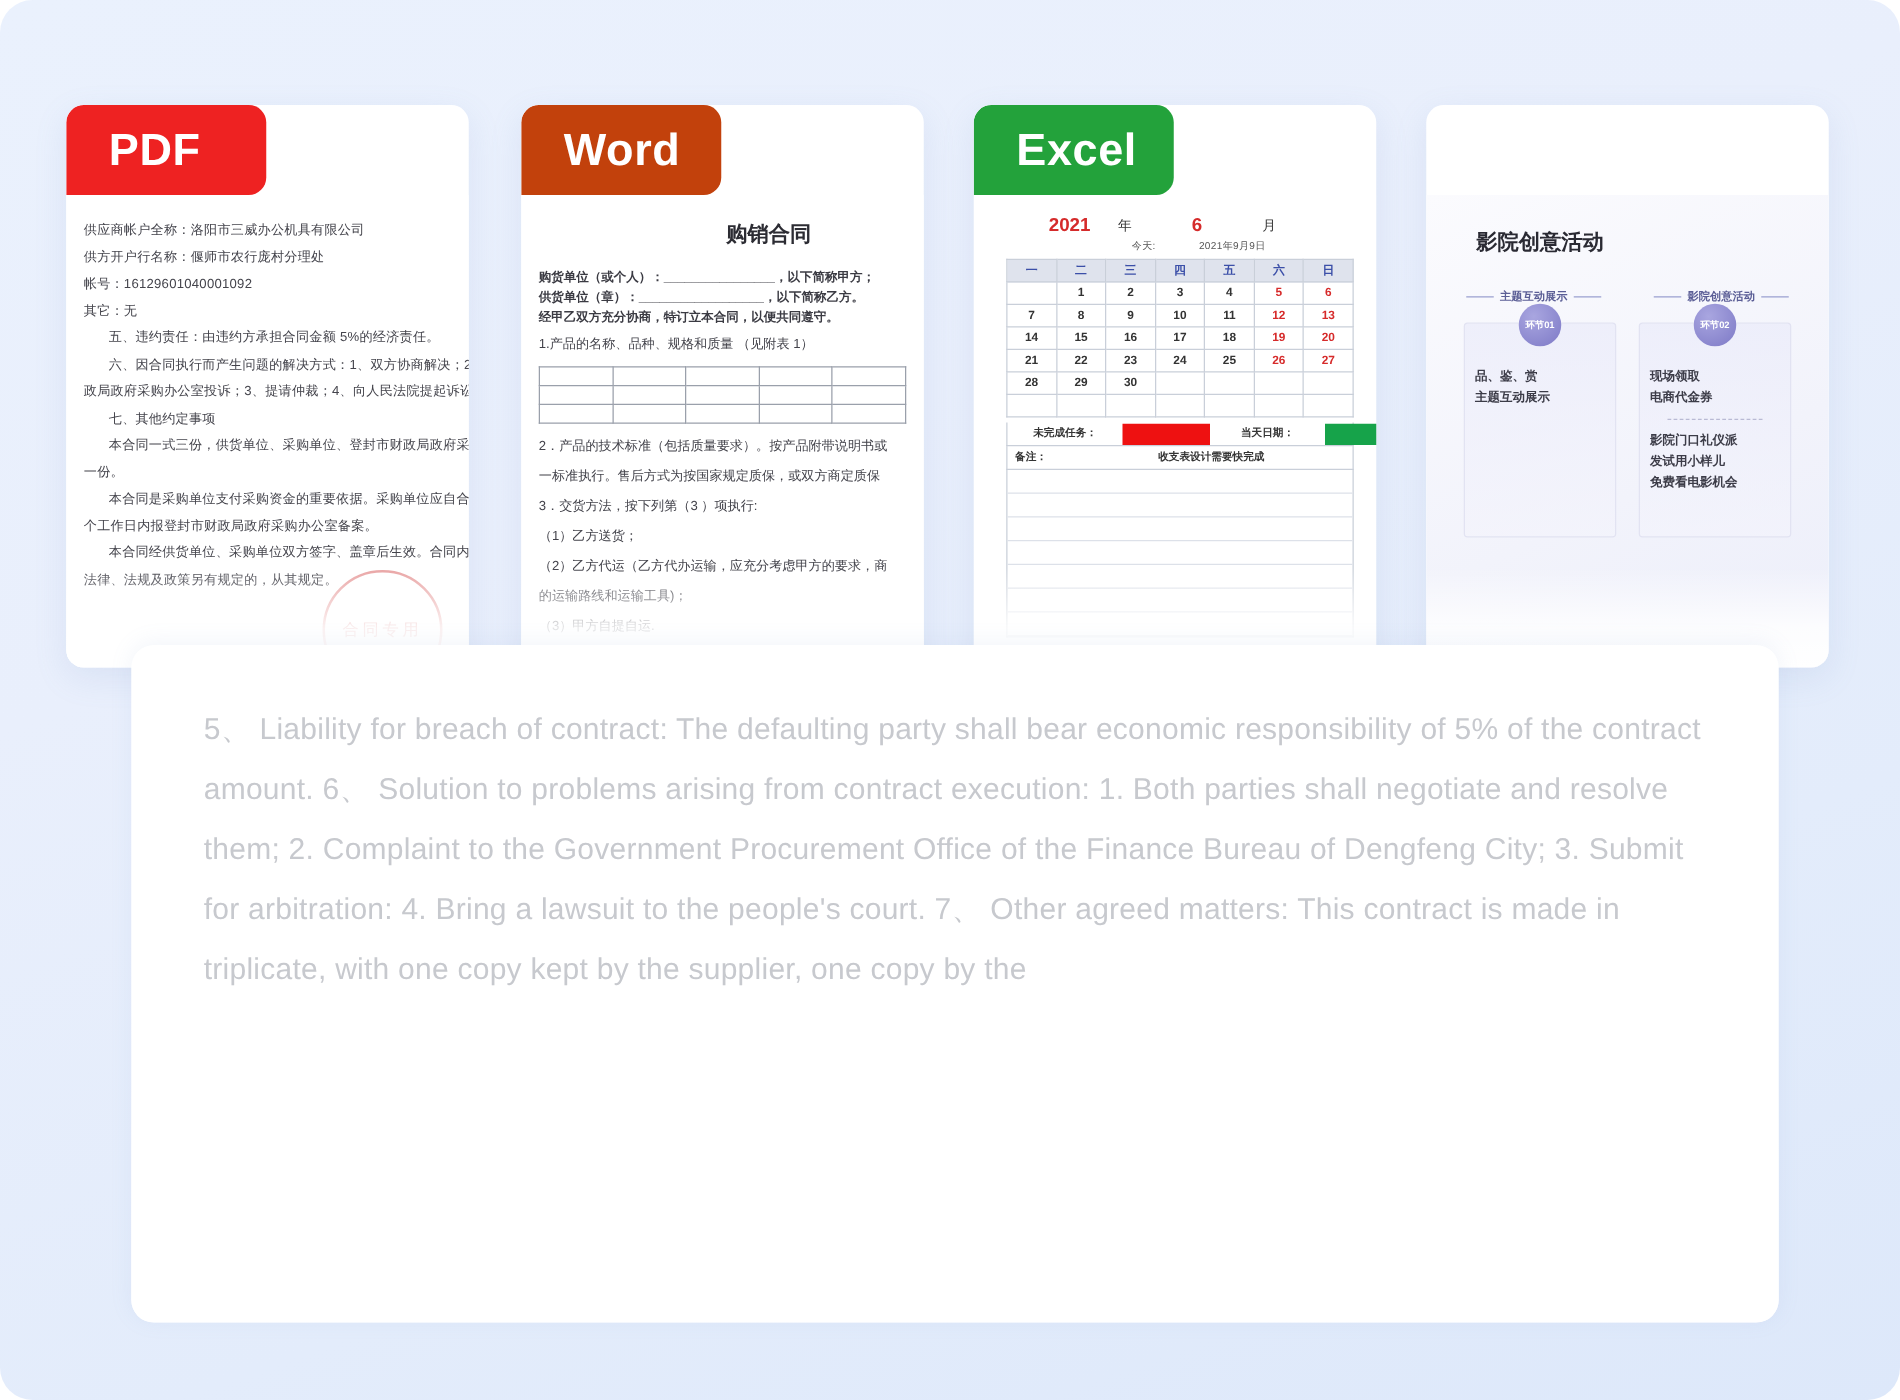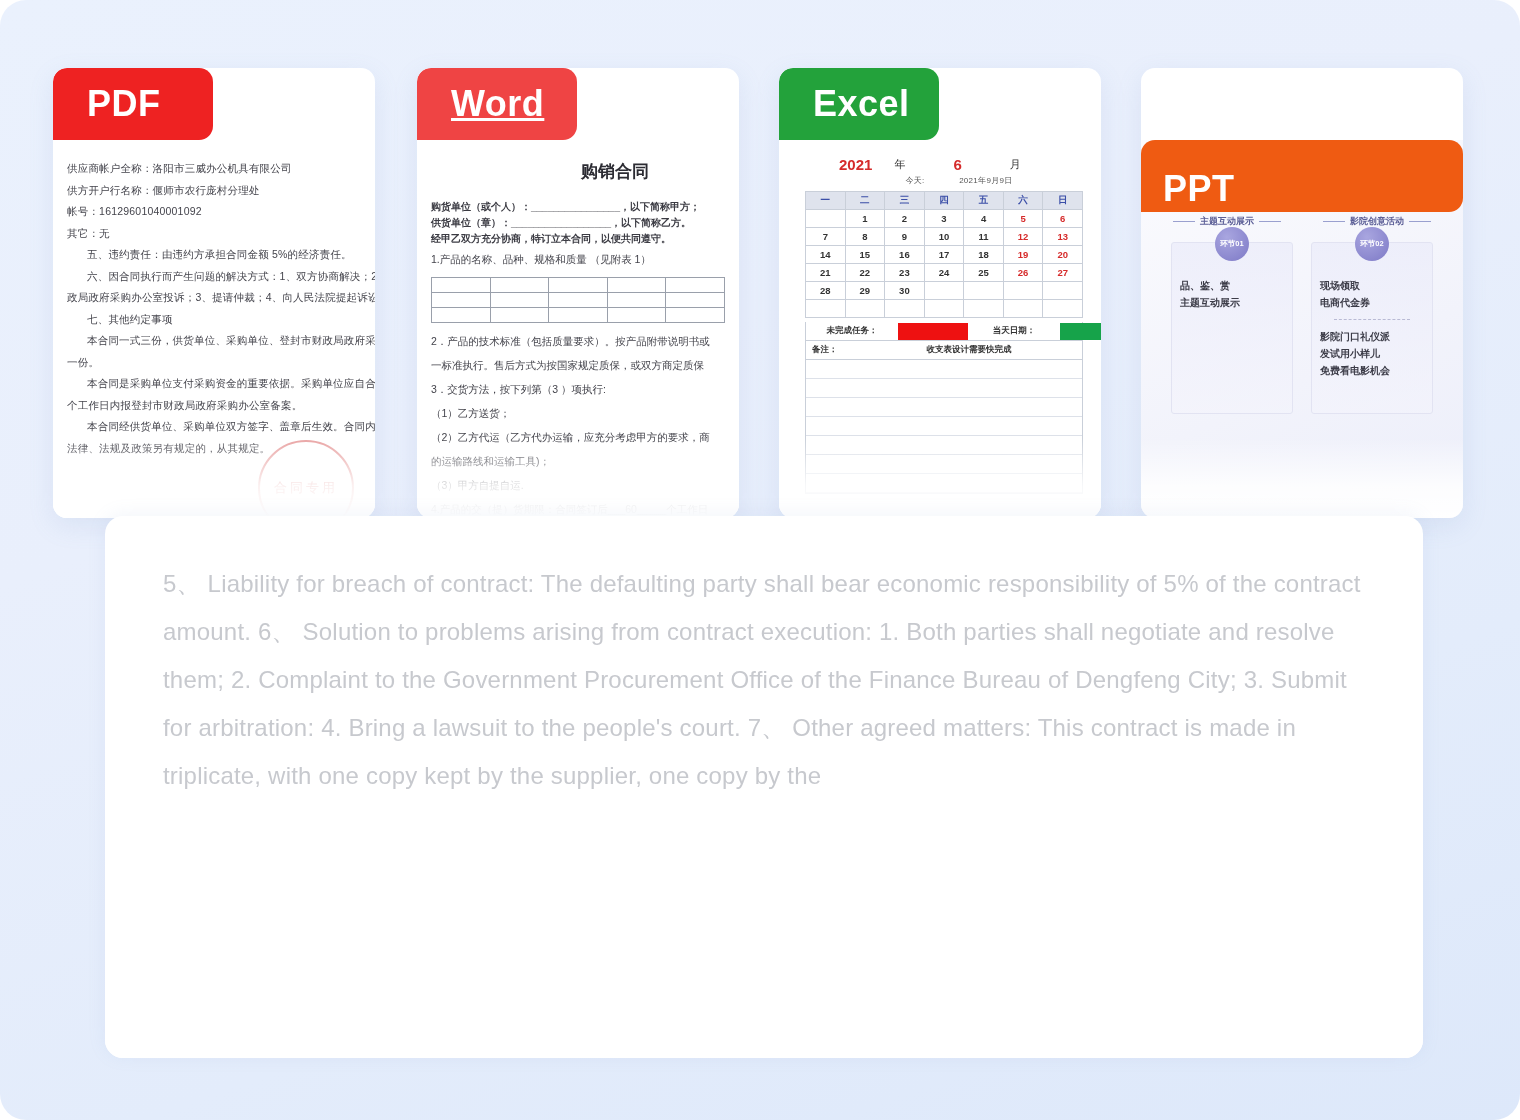--- a/index.html
+++ b/index.html
@@ -14,21 +14,21 @@
     position: relative;
     width: 1520px; height: 1120px;
     background: linear-gradient(160deg, #eaf1fd 0%, #e9effc 35%, #e3ecfb 70%, #dde8fa 100%);
     border-radius: 26px;
     overflow: hidden;
   }
 
   
   .cards {
     position: absolute;
-    left: 0; top: 0;
+    left: 0; top: 16px;
     width: 1520px; height: 540px;
   }
 
   .card {
     position: absolute;
     width: 322px;
     height: 450px;
     top: 68px;
     background: #ffffff;
     border-radius: 14px;
@@ -57,21 +57,21 @@
     display: flex;
     align-items: center;
     color: #ffffff;
     font-size: 36px;
     font-weight: bold;
     letter-spacing: 0.5px;
     border-radius: 14px 14px 14px 0;
     z-index: 5;
   }
   .badge.pdf   { background: #ee2222; }
-  .badge.word  { background: #ef4444; text-decoration: underline; }
+  .badge.word  { background: #c2410c; }
   .badge.excel { background: #23a23b; }
   .badge.ppt   { background: #ef5b12; }
 
   
   .doc {
     position: absolute;
     left: 0; right: 0; top: 72px; bottom: 0;
     background: #fff;
     padding: 18px 14px 0 14px;
     color: #4a4a52;
@@ -438,21 +438,20 @@
           <div></div>
           <div></div>
           <div></div>
           <div></div>
         </div>
       </div>
       <div class="card-fade"></div>
     </div>
 
     <div class="card c3">
-      <div class="badge ppt">PPT</div>
       <div class="ppt">
         <div class="ppt-title">影院创意活动</div>
         <div class="ppt-subrow">
           <div class="ppt-sub">
             <span class="dash"></span>
             <span>主题互动展示</span>
             <span class="dash"></span>
           </div>
           <div class="ppt-sub">
             <span class="dash"></span>

